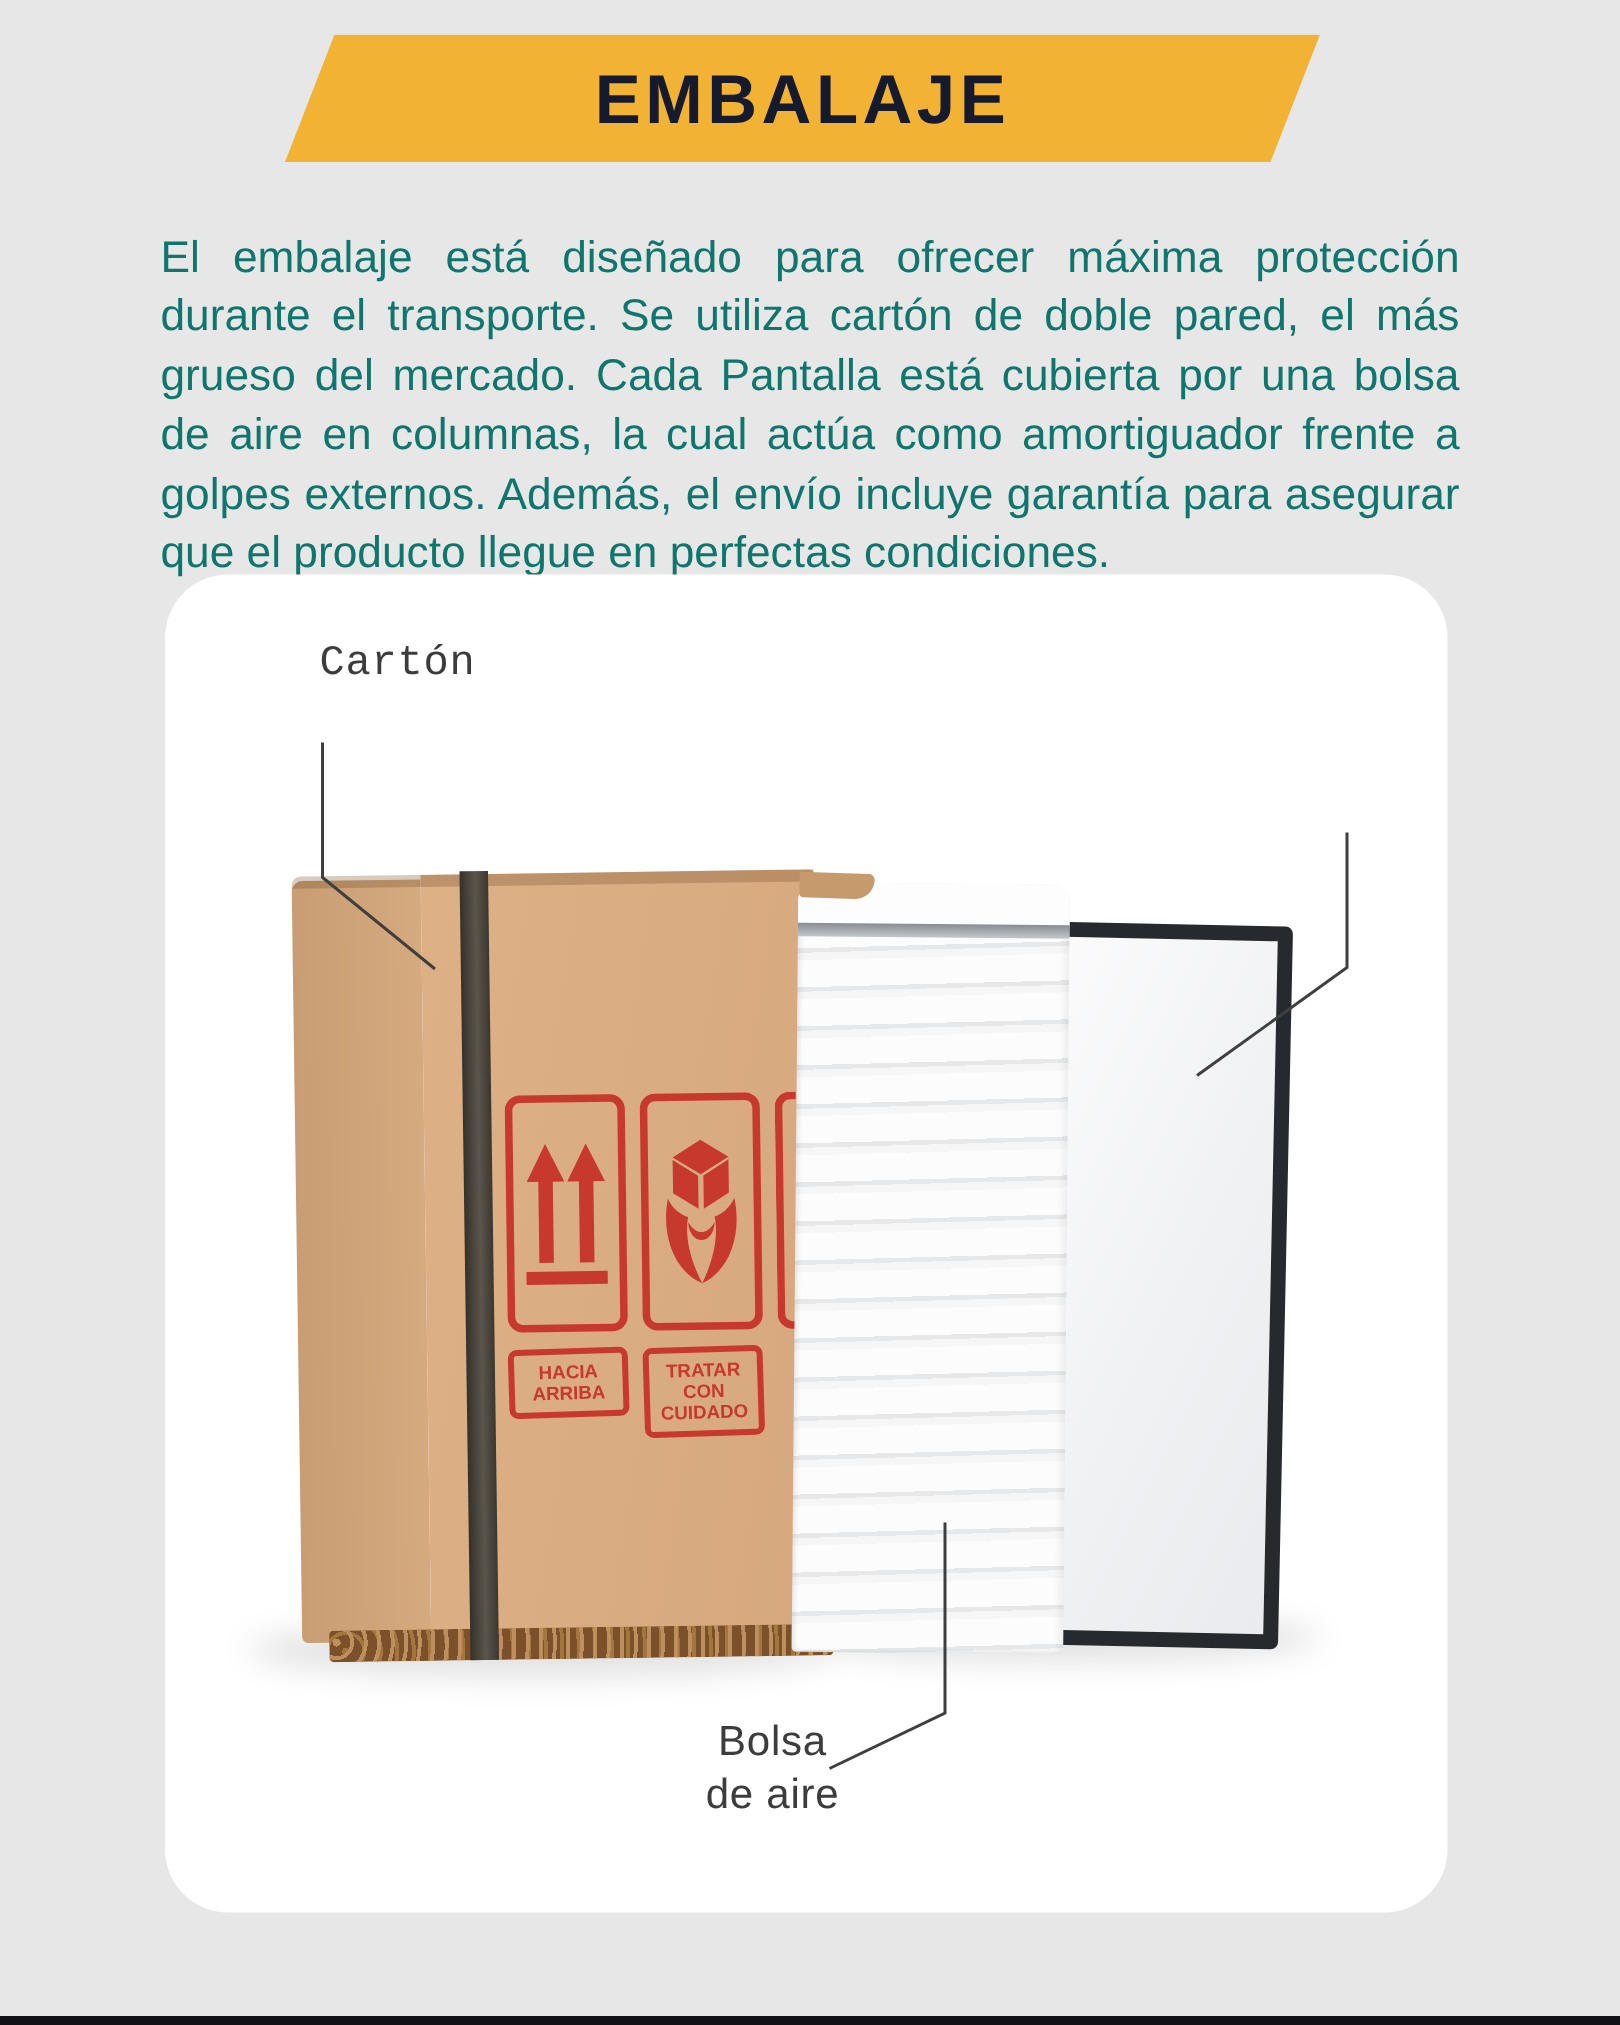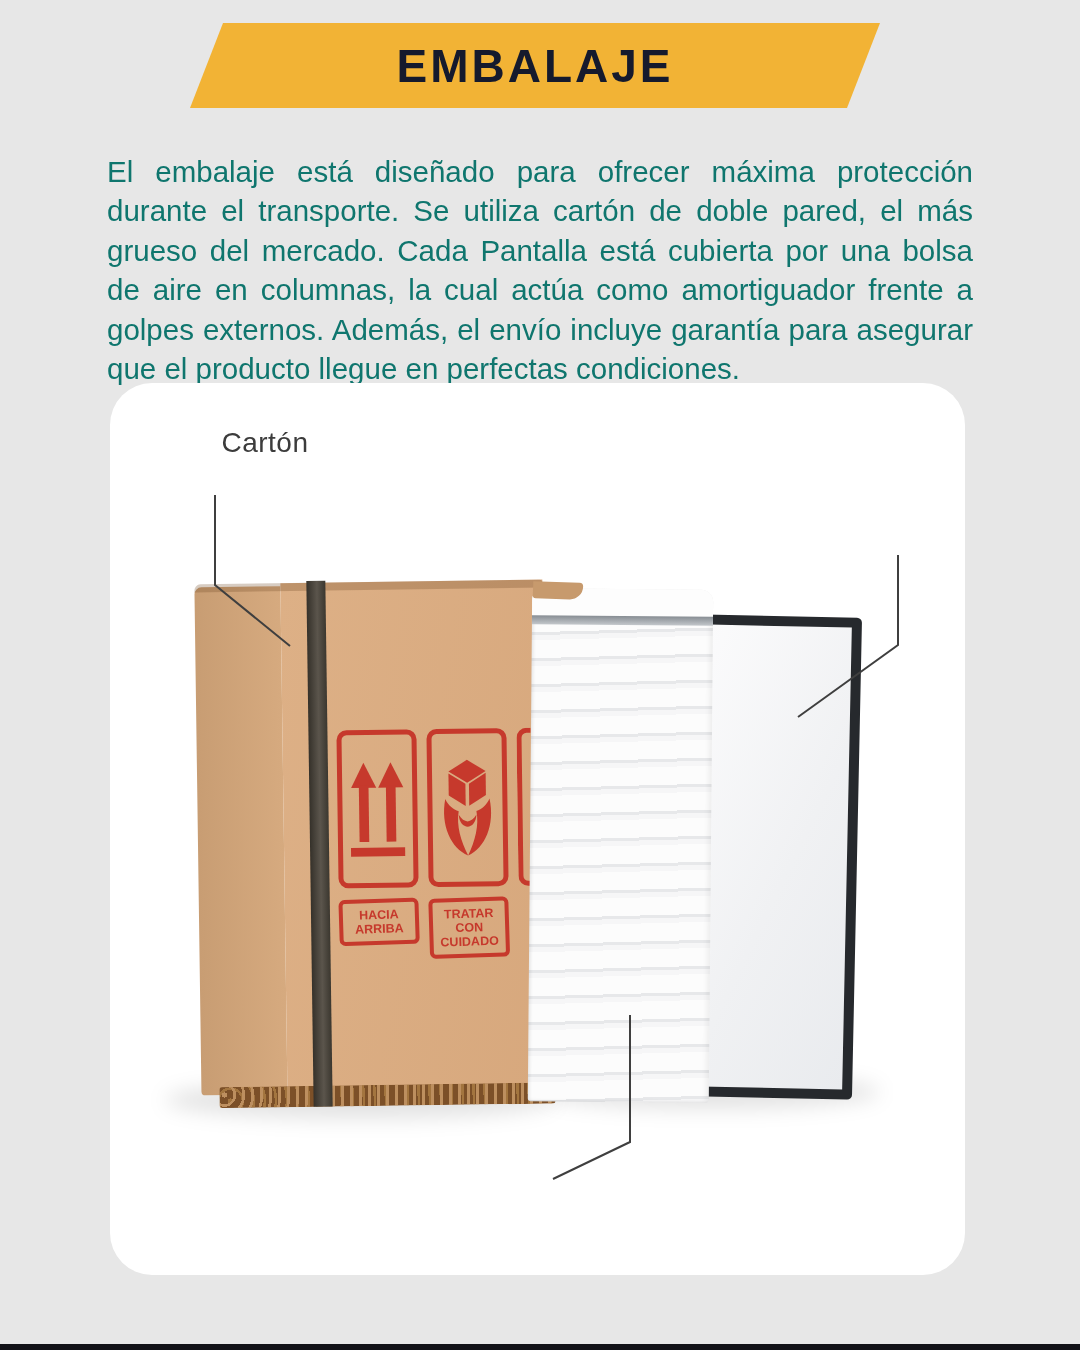--- a/index.html
+++ b/index.html
@@ -16,21 +16,21 @@
   .intro{position:absolute;left:107px;top:122px;width:866px;
          font-size:29.5px;line-height:39.5px;color:#0f766e;
          text-align:justify;}
 
   
   .panel{position:absolute;left:110px;top:383px;width:855px;height:892px;
          background:#ffffff;border-radius:42px;overflow:hidden;}
 
   .callout{position:absolute;color:#3c3c3c;font-size:28px;line-height:35px;
            text-align:center;letter-spacing:.5px;z-index:7;}
-  .callout-carton{left:40px;top:42px;width:230px;}
+  .callout-carton{left:40px;top:42px;width:230px;font-family:Liberation Mono, monospace;}
   .callout-cuadro{left:650px;top:130px;width:240px;}
   .callout-bolsa{left:310px;top:760px;width:190px;}
 
   .leader-svg{position:absolute;left:0;top:0;z-index:8;pointer-events:none;}
 
   
   .shadow{position:absolute;background:rgba(0,0,0,.11);border-radius:50%;
           filter:blur(10px);z-index:1;}
   .shadow-a{left:55px;top:698px;width:390px;height:38px;}
   .shadow-b{left:430px;top:692px;width:340px;height:34px;}
@@ -155,20 +155,24 @@
 
     <div class="corrugate"></div>
     <div class="box-strap"></div>
   </div>
 
   <div class="callout callout-carton">
     <div>Cartón</div>
   </div>
 
 
+  <div class="callout callout-bolsa">
+    <div>Bolsa</div>
+    <div>de aire</div>
+  </div>
 
   <svg class="leader-svg" width="855" height="892" viewBox="0 0 855 892">
     <polyline points="105,112 105,202 180,263" fill="none" stroke="#3f3f3f" stroke-width="2"></polyline>
     <polyline points="788,172 788,262 688,334" fill="none" stroke="#3f3f3f" stroke-width="2"></polyline>
     <polyline points="520,632 520,759 443,796" fill="none" stroke="#3f3f3f" stroke-width="2"></polyline>
   </svg>
 </div>
 
 <div class="bottom-bar" style="background:#111117;"></div>
 

